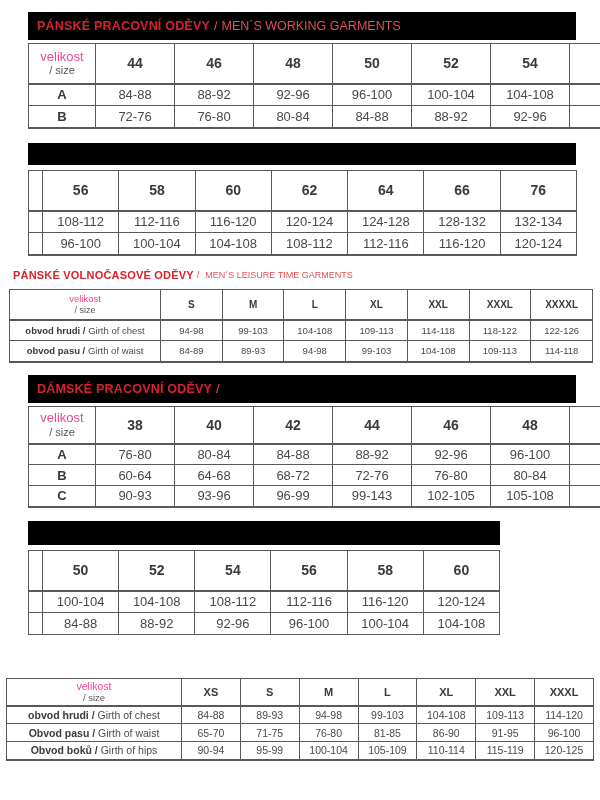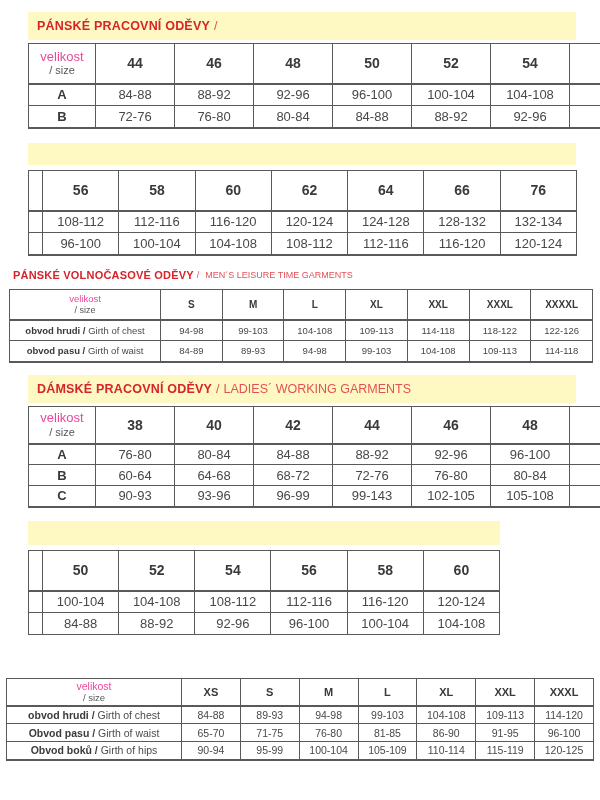--- a/index.html
+++ b/index.html
@@ -1,21 +1,21 @@
 <!DOCTYPE html>
 <html><head>
 <meta charset="utf-8">
 <style>
   * { margin:0; padding:0; box-sizing:border-box; }
   html,body { background:#ffffff; }
   .page {
     position:relative; width:600px; height:800px; background:#ffffff;
     font-family:"Liberation Sans", sans-serif; overflow:hidden;
   }
-  .graybar { position:absolute; background:#fef9c3; }
+  .graybar { position:absolute; background:#000000; }
   .secbar { left:28px; width:548px; height:28px; display:flex; align-items:center; padding-left:9px; }
   .title-cs { color:#d6242c; font-weight:bold; font-size:12.5px; letter-spacing:.2px; white-space:pre; }
   .title-sep { color:#e05158; font-size:12.5px; margin:0 4px; white-space:pre; }
   .title-en { color:#e05158; font-size:12.5px; white-space:pre; }
   .subhead { position:absolute; left:13px; top:269px; display:flex; align-items:center; }
   .subhead .title-cs { font-size:11px; }
   .subhead .title-sep, .subhead .title-en { font-size:9px; margin:0 3px 0 3px; }
 
   table { border-collapse:collapse; table-layout:fixed; background:#ffffff; }
   .abs { position:absolute; }
@@ -51,20 +51,21 @@
   .stub { background:#ffffff; }
 </style>
 </head>
 <body>
 
 <div class="page">
 
   <div class="graybar secbar" style="top:12px">
     <span class="title-cs">PÁNSKÉ PRACOVNÍ ODĚVY</span>
     <span class="title-sep">/</span>
+    <span class="title-en">MEN´S WORKING GARMENTS</span>
   </div>
 
   <div class="clipwrap" style="left:28px;top:43px;width:572px;height:95px">
     <table class="t-big" style="width:591px">
       <colgroup>
           <col style="width:67px">
           <col style="width:79px">
           <col style="width:79px">
           <col style="width:79px">
           <col style="width:79px">
@@ -199,21 +200,20 @@
       <td>104-108</td>
       <td>109-113</td>
       <td>114-118</td>
     </tr>
   </tbody>
     </table>
 
   <div class="graybar secbar" style="top:375px">
     <span class="title-cs">DÁMSKÉ PRACOVNÍ ODĚVY</span>
     <span class="title-sep">/</span>
-    <span class="title-en">LADIES´ WORKING GARMENTS</span>
   </div>
 
   <div class="clipwrap" style="left:28px;top:406px;width:572px;height:110px">
     <table class="t-big t4" style="width:591px">
       <colgroup>
           <col style="width:67px">
           <col style="width:79px">
           <col style="width:79px">
           <col style="width:79px">
           <col style="width:79px">

